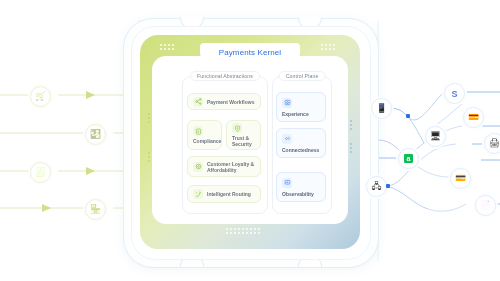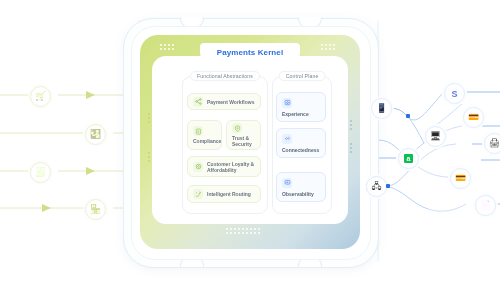--- a/index.html
+++ b/index.html
@@ -28,21 +28,21 @@
   .dotgrid{position:absolute;display:grid;gap:2px;}
   .dotgrid i{display:block;width:2px;height:2px;border-radius:50%;background:#ffffff;opacity:.95;}
   .dotgrid.green i{background:#ffffff;}
   .dotgrid.side i{background:#c3d66a;}
   .dotgrid.sideb i{background:#9fc0d4;}
 
   
   .title-pill{position:absolute;left:200px;top:43px;width:100px;height:19px;
     background:#ffffff;border-radius:4px 4px 9px 9px;
     display:flex;align-items:center;justify-content:center;}
-  .title-pill span{font-size:8px;font-weight:700;color:#2d6fe0;letter-spacing:.1px;white-space:nowrap;}
+  .title-pill span{font-size:8px;font-weight:400;color:#2d6fe0;letter-spacing:.1px;white-space:nowrap;}
 
   
   .col{position:absolute;border:1px solid #ecf1f5;border-radius:9px;background:#ffffff;}
   .col-head{position:absolute;top:-6px;left:50%;transform:translateX(-50%);
     background:#ffffff;border:1px solid #eef2f6;border-radius:7px;padding:1px 6px;
     font-size:5.2px;color:#7b8794;white-space:nowrap;letter-spacing:.1px;}
 
   .card{position:absolute;border-radius:6px;display:flex;align-items:center;gap:4px;padding:0 5px;box-sizing:border-box;}
   .card.green{background:#fbfdf4;border:1px solid #e9f2d7;}
   .card.blue{background:#f8fbff;border:1px solid #dfeafc;flex-direction:column;align-items:flex-start;justify-content:center;gap:3px;padding:4px 5px;}

